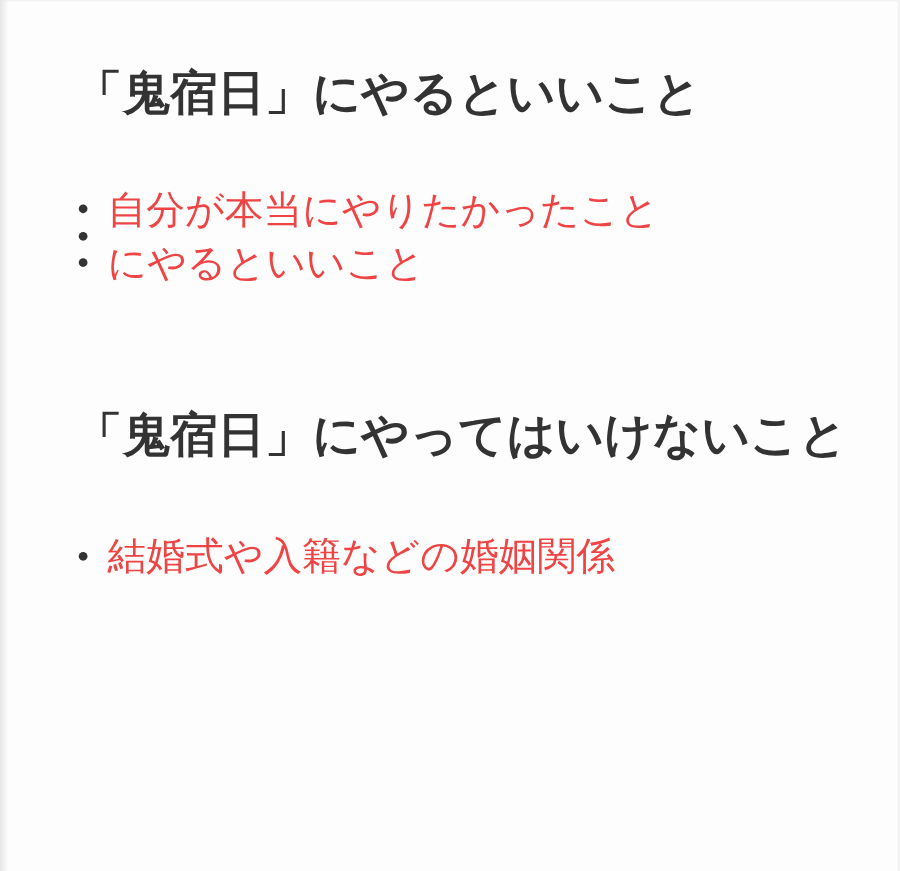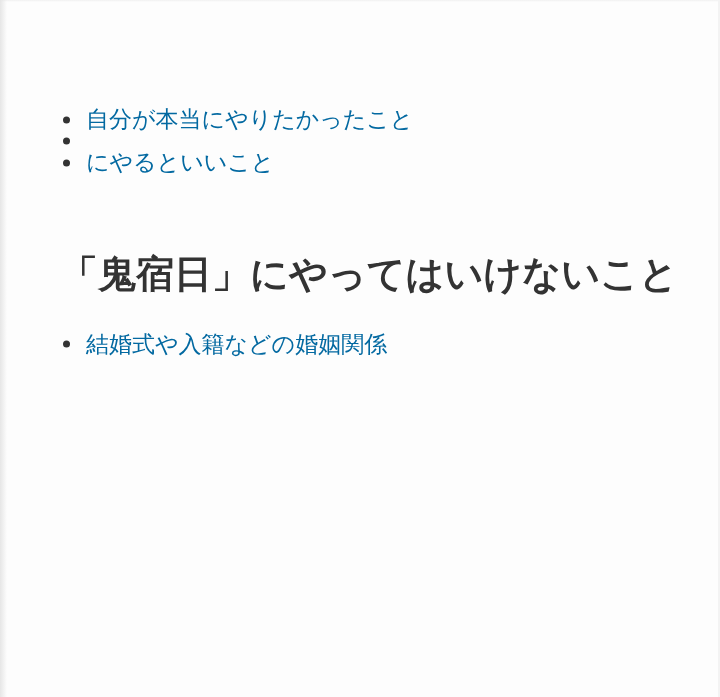--- a/index.html
+++ b/index.html
@@ -51,53 +51,54 @@
     color: #333333;
     letter-spacing: 0;
   }
   ul.item-list {
     list-style: none;
     margin: 46px 0 0 0;
     padding: 0;
   }
   li.item {
     position: relative;
-    font-size: 23px;
+    font-size: 31px;
     line-height: 43px;
     padding-left: 26px;
-    color: #0369a1;
+    color: #ef4444;
   }
   li.item .dot {
     position: absolute;
     left: 3px;
     top: 50%;
     transform: translateY(-50%);
     width: 7px;
     height: 7px;
     border-radius: 50%;
     background: #333333;
   }
   section.section-bad h2.section-heading {
-    margin-top: 67px;
+    margin-top: 94px;
   }
   section.section-bad ul.item-list {
-    margin-top: 24px;
+    margin-top: 50px;
   }
 </style>
 </head>
 <body>
 
 <div class="page">
   <div class="edge-top"></div>
   <div class="edge-left"></div>
   <div class="edge-right"></div>
 
   <main class="article">
 
     <section class="section-good">
+      <h2 class="section-heading">「鬼宿日」にやるといいこと</h2>
       <ul class="item-list">
         <li class="item">
           <span class="dot"></span>
           <span>自分が本当にやりたかったこと</span>
         </li>
         <li class="item">
           <span class="dot"></span>
         </li>
         <li class="item">
           <span class="dot"></span>

